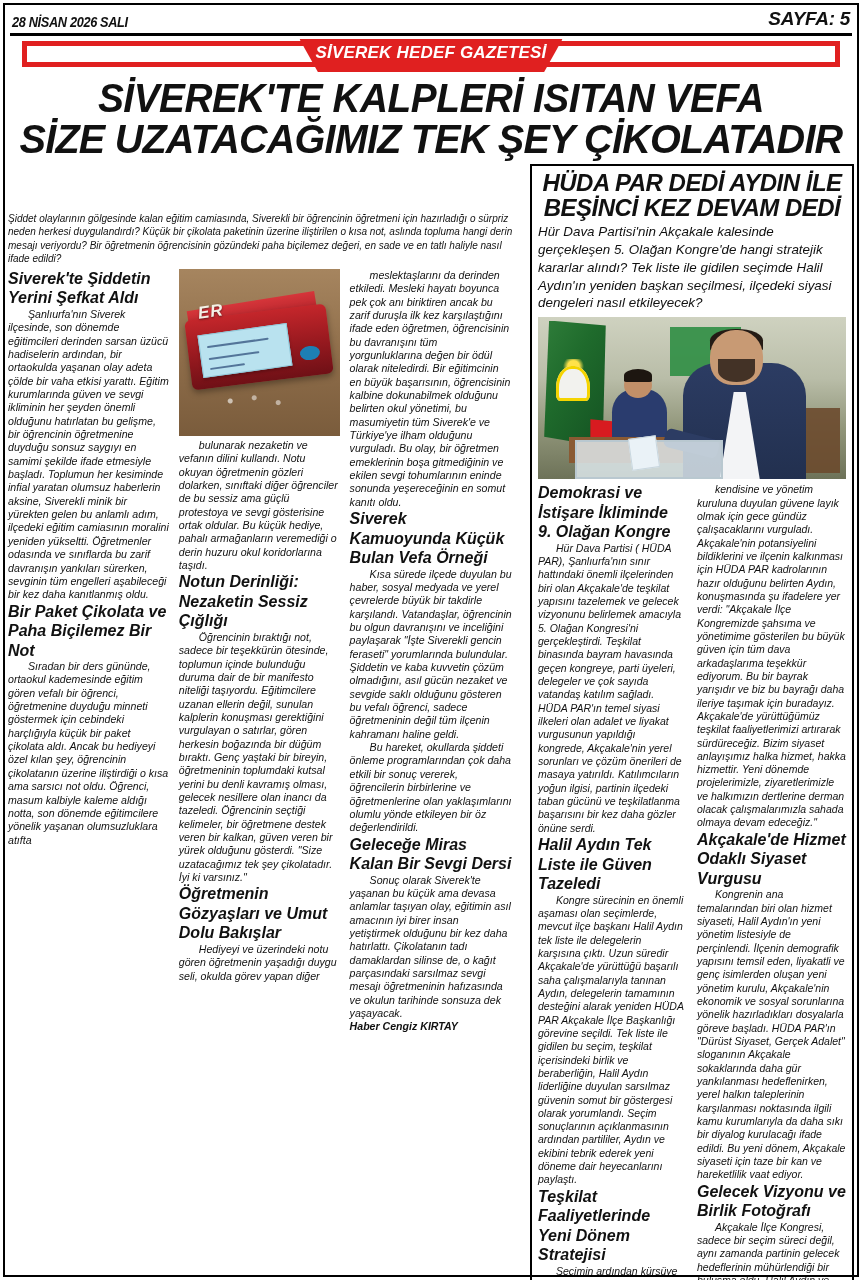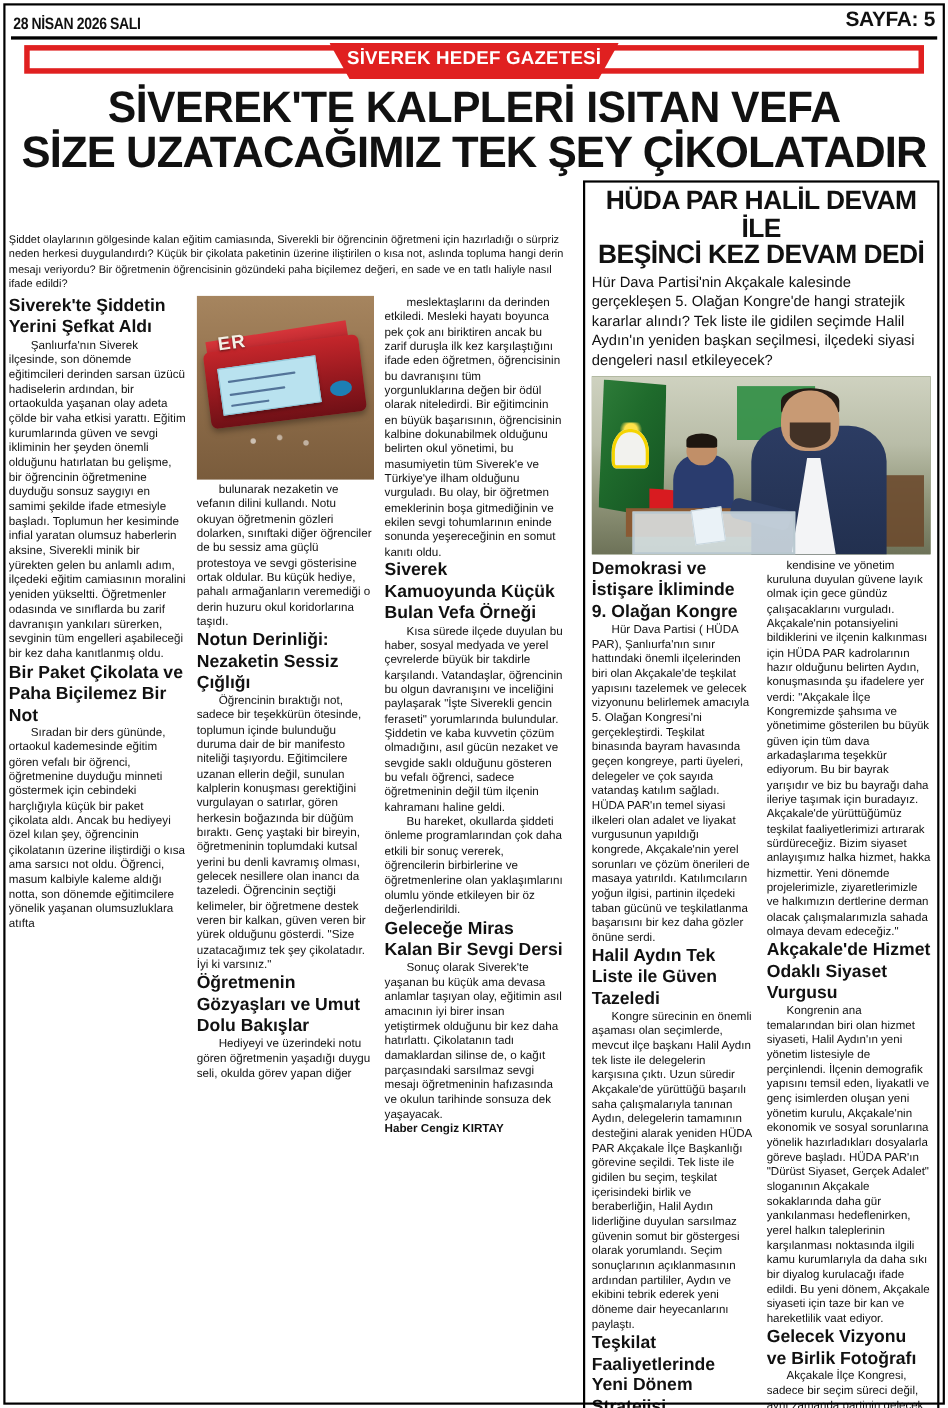--- a/index.html
+++ b/index.html
@@ -8,21 +8,21 @@
     margin: 0; padding: 0;
     background: #ffffff;
   }
   body {
     width: 862px; height: 1280px;
     font-family: "Liberation Sans", sans-serif;
     color: #111;
     overflow: hidden;
     position: relative;
   }
-  .page { width: 862px; height: 1280px; position: relative; padding: 0 8px; }
+  .page { width: 862px; height: 1280px; position: relative; padding: 0 8px; font-style: italic; }
 
   
   .masthead {
     display: flex; align-items: flex-end; justify-content: space-between;
     padding: 4px 4px 2px 4px;
     height: 32px;
   }
   .mast-date {
     font-family: "Liberation Sans Narrow", "Liberation Sans", sans-serif;
     font-weight: bold; font-size: 15px; letter-spacing: -0.4px;
@@ -301,21 +301,21 @@
               <p class="mb-h huda-h">Geleceğe Miras Kalan Bir Sevgi Dersi</p>
               <p>Sonuç olarak Siverek'te yaşanan bu küçük ama devasa anlamlar taşıyan olay, eğitimin asıl amacının iyi birer insan yetiştirmek olduğunu bir kez daha hatırlattı. Çikolatanın tadı damaklardan silinse de, o kağıt parçasındaki sarsılmaz sevgi mesajı öğretmeninin hafızasında ve okulun tarihinde sonsuza dek yaşayacak.</p>
               <p class="byline">Haber Cengiz KIRTAY</p>
             </div>
         </div>
 
       </div>
     </div>
 
     <div class="huda-box">
-      <div class="huda-title">HÜDA PAR HALİL DEVAM İLE</div>
+      <div class="huda-title">HÜDA PAR DEDİ AYDIN İLE</div>
       <div class="huda-title">BEŞİNCİ KEZ DEVAM DEDİ</div>
       <div class="huda-deck">Hür Dava Partisi'nin Akçakale kalesinde gerçekleşen 5. Olağan Kongre'de hangi stratejik kararlar alındı? Tek liste ile gidilen seçimde Halil Aydın'ın yeniden başkan seçilmesi, ilçedeki siyasi dengeleri nasıl etkileyecek?</div>
 
       <div class="huda-photo">
         <div class="ph-wall"></div>
         <div class="ph-greenboard"></div>
         <div class="ph-flag-green"></div>
         <div class="ph-flag-sun"></div>
         <div class="ph-flag-emblem"></div>
         <div class="ph-tr-flag"></div>

